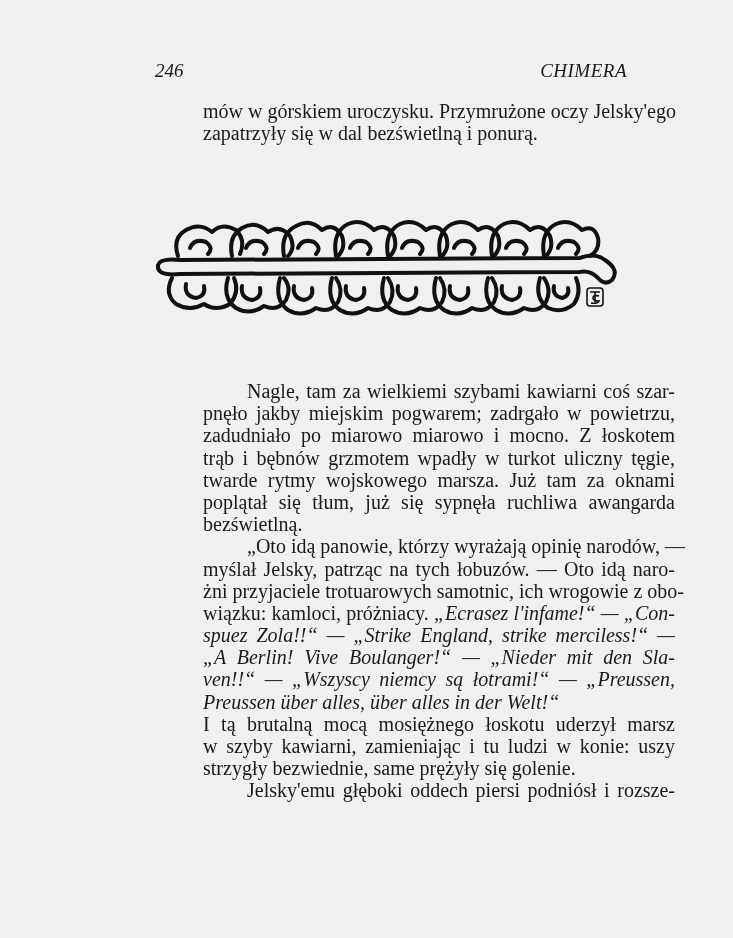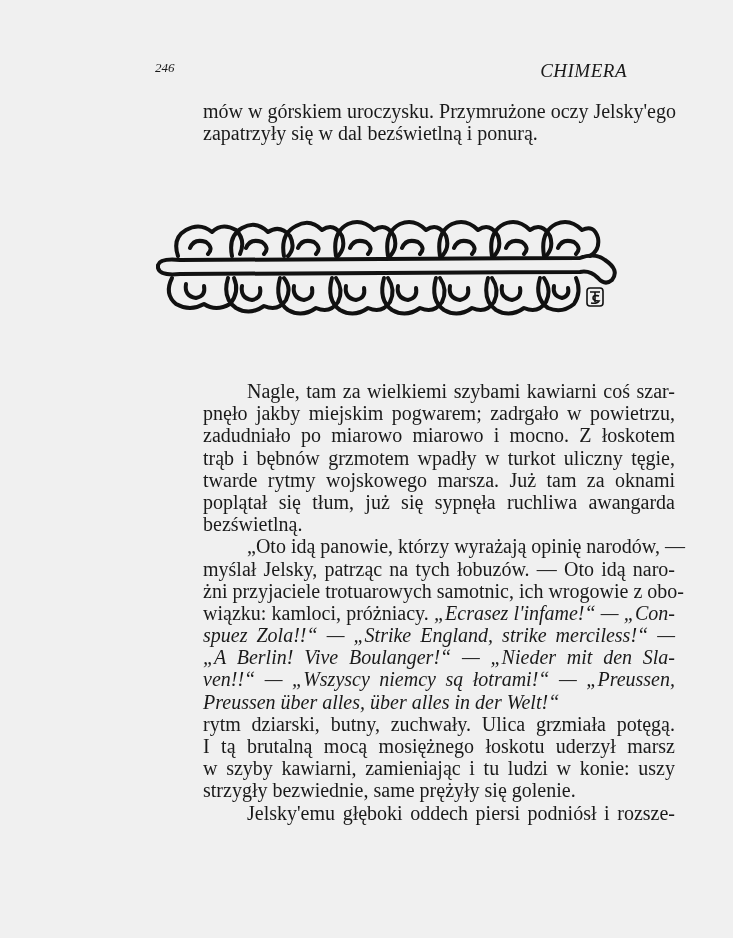--- a/index.html
+++ b/index.html
@@ -8,21 +8,21 @@
     background: #f0f0f0;
     position: relative;
     overflow: hidden;
     font-family: "Liberation Serif", "DejaVu Serif", serif;
     color: #1a1a1a;
   }
   .page { position: absolute; left: 0; top: 0; width: 733px; height: 938px; }
   .header { position: absolute; left: 155px; top: 60px; width: 472px; height: 26px; }
   .page-number {
     position: absolute; left: 0; top: 0;
-    font-size: 13px; font-style: italic; text-align: right;
+    font-size: 19px; font-style: italic; text-align: right;
   }
   .running-title {
     position: absolute; right: 0; top: 0;
     font-size: 19px; font-style: italic; letter-spacing: 0.5px; text-align: right;
   }
   .text-block {
     position: absolute; left: 155px; width: 472px;
     font-size: 20px; line-height: 22.2px;
     text-align: justify;
     margin-left: 48px;
@@ -122,21 +122,20 @@
       <span class="line indent">„Oto idą panowie, którzy wyrażają opinię narodów, —</span>
       <span class="line">myślał Jelsky, patrząc na tych łobuzów. — Oto idą naro-</span>
       <span class="line">żni przyjaciele trotuarowych samotnic, ich wrogowie z obo-</span>
       <span class="line"><span>wiązku: kamloci, próżniacy. </span><span class="it">„Ecrasez l'infame!“ — „Con-</span></span>
       <span class="line it">spuez Zola!!“ — „Strike England, strike merciless!“ —</span>
       <span class="line it">„A Berlin! Vive Boulanger!“ — „Nieder mit den Sla-</span>
       <span class="line it">ven!!“ — „Wszyscy niemcy są łotrami!“ — „Preussen,</span>
       <span class="line it last">Preussen über alles, über alles in der Welt!“</span>
     </div>
     <div>
-      <span class="line">rytm dziarski, butny, zuchwały. Ulica grzmiała potęgą.</span>
       <span class="line">I tą brutalną mocą mosiężnego łoskotu uderzył marsz</span>
       <span class="line">w szyby kawiarni, zamieniając i tu ludzi w konie: uszy</span>
       <span class="line last">strzygły bezwiednie, same prężyły się golenie.</span>
     </div>
     <div>
       <span class="line indent">Jelsky'emu głęboki oddech piersi podniósł i rozsze-</span>
     </div>
   </div>
 
 </div>

